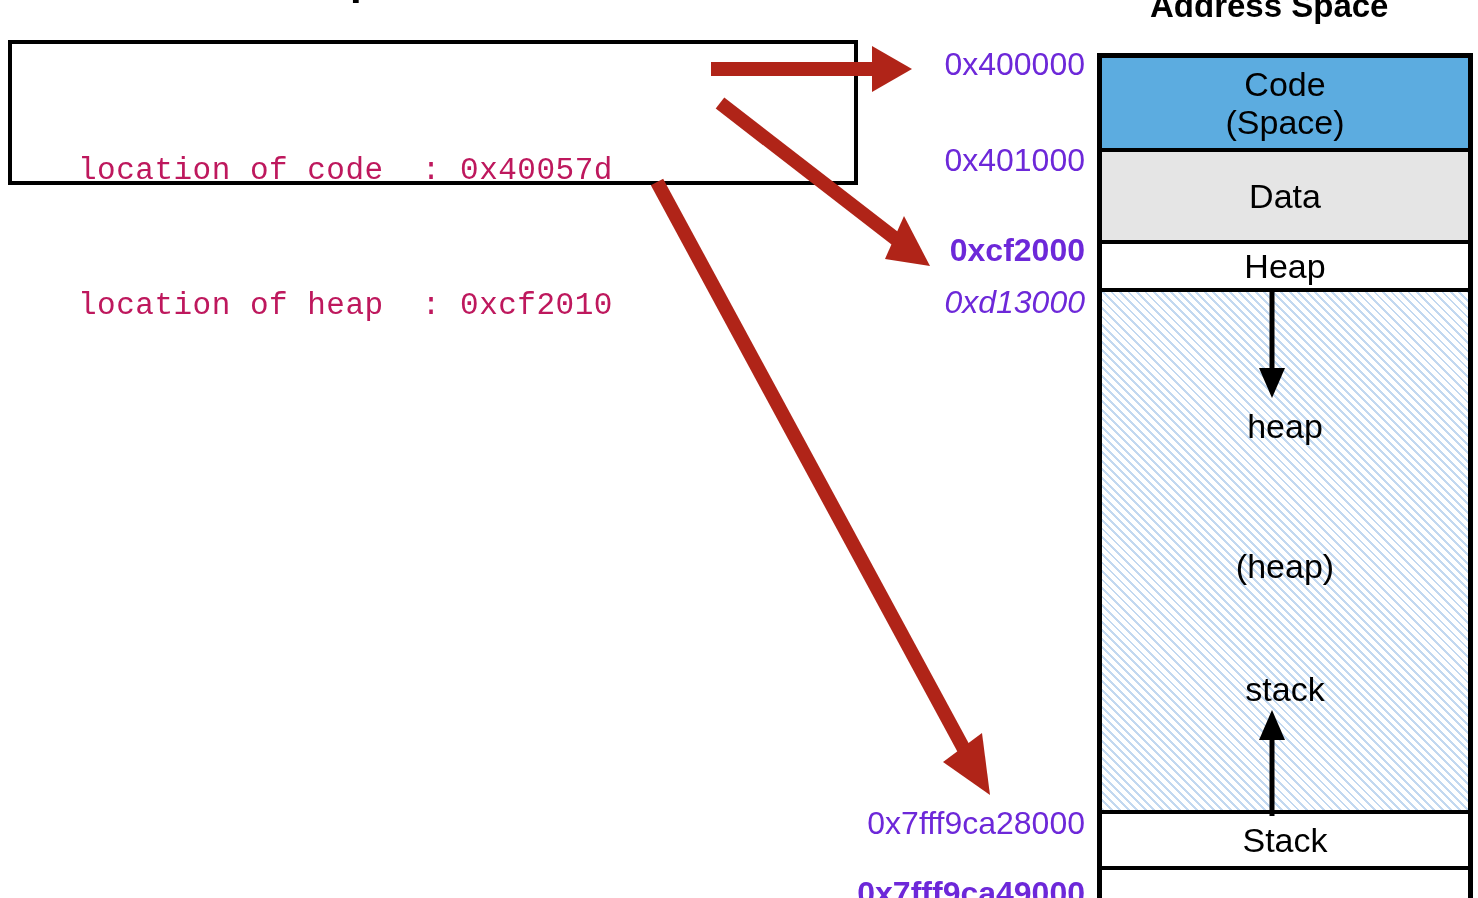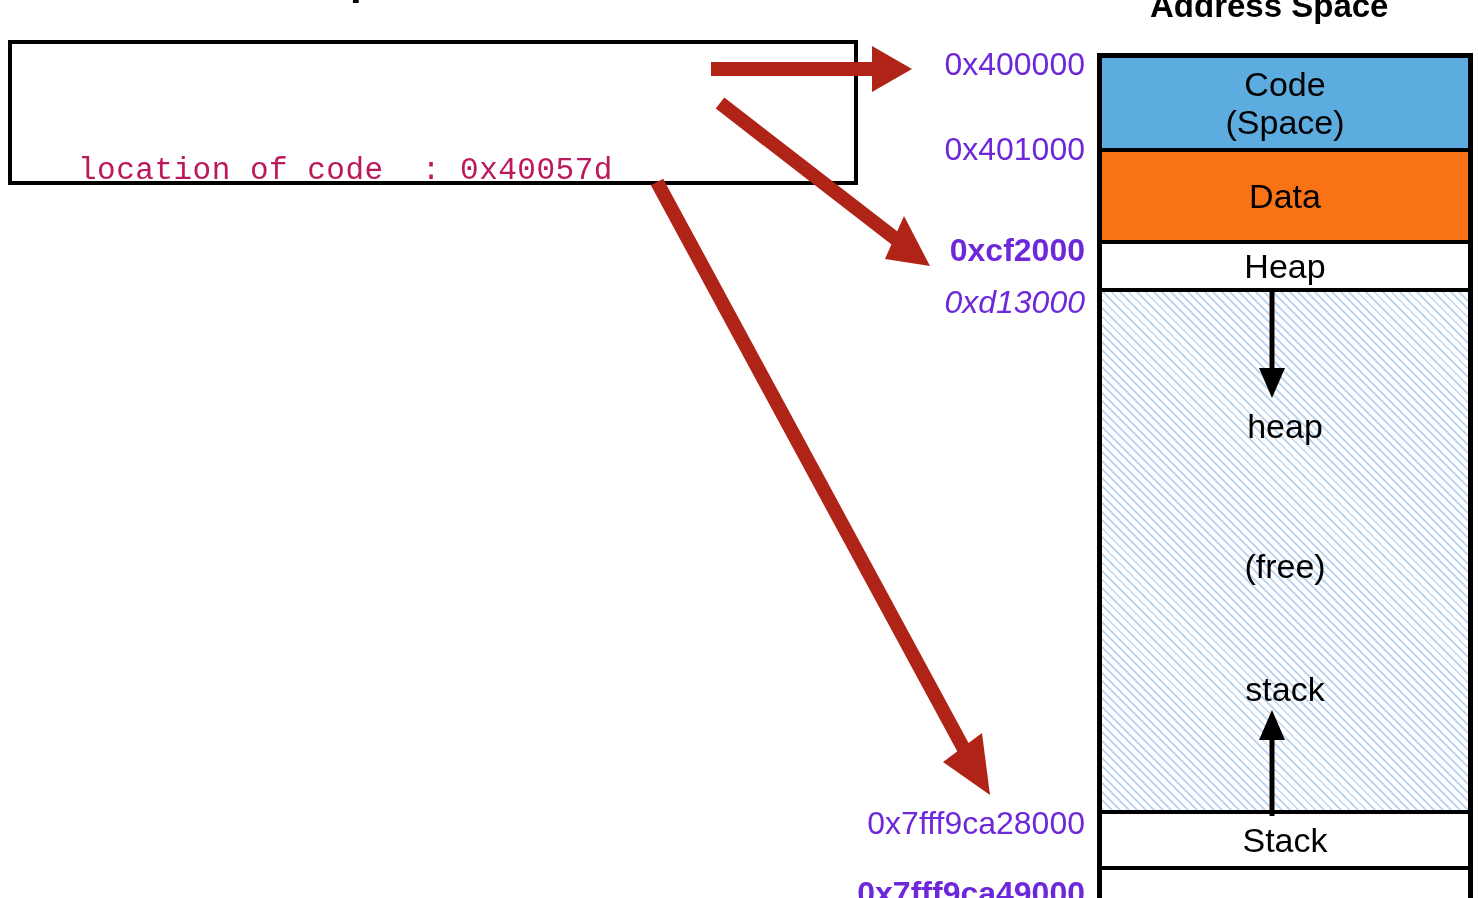--- a/index.html
+++ b/index.html
@@ -96,21 +96,21 @@
     color: #000000;
     text-align: center;
     line-height: 1.12;
   }
   .seg-code {
     background: #5cace0;
     height: 95px;
     border-top-width: 5px;
   }
   .seg-data {
-    background: #f97316;
+    background: #e5e5e5;
     height: 92px;
   }
   .seg-heap {
     background: #ffffff;
     height: 48px;
   }
   .seg-free {
     height: 522px;
     background-color: #ffffff;
     background-image:
@@ -160,25 +160,26 @@
 </head>
 <body>
 
 <div id="root">
 
   <div class="cut-glyph">Example</div>
 
   <div class="code-box">
     <div class="code-lines">
       <span class="code-line">location of code  : 0x40057d</span>
+      <span class="code-line">location of heap  : 0xcf2010</span>
     </div>
   </div>
 
   <div class="addr" style="top:46px;">0x400000</div>
-  <div class="addr" style="top:131px;margin-left:30px;">0x401000</div>
+  <div class="addr" style="top:142px;margin-left:30px;">0x401000</div>
   <div class="addr" style="top:232px;font-weight:bold;">0xcf2000</div>
   <div class="addr" style="top:284px;font-style:italic;">0xd13000</div>
   <div class="addr" style="top:805px;">0x7fff9ca28000</div>
   <div class="addr" style="top:875px;font-weight:bold;">0x7fff9ca49000</div>
 
   <div class="as-title">Address Space</div>
 
   <div class="as-col">
 
     <div class="seg seg-code">
@@ -196,21 +197,21 @@
       <span class="seg-label">Heap</span>
     </div>
 
     <div class="seg seg-free">
 
       <svg class="inner-arrow" style="left:140px; top:0px;" width="60" height="110" viewBox="0 0 60 110">
         <line x1="30" y1="0" x2="30" y2="88" stroke="#000000" stroke-width="5"></line>
         <polygon points="30,106 17,76 43,76" fill="#000000"></polygon>
       </svg>
       <div class="free-label" style="top:115px;">heap</div>
-      <div class="free-label" style="top:255px;">(free)</div>
+      <div class="free-label" style="top:255px;">(heap)</div>
       <div class="free-label" style="top:378px;">stack</div>
 
       <svg class="inner-arrow" style="left:140px; top:414px;" width="60" height="110" viewBox="0 0 60 110">
         <line x1="30" y1="110" x2="30" y2="22" stroke="#000000" stroke-width="5"></line>
         <polygon points="30,4 17,34 43,34" fill="#000000"></polygon>
       </svg>
     </div>
 
     <div class="seg seg-stack">
       <span class="seg-label">Stack</span>

